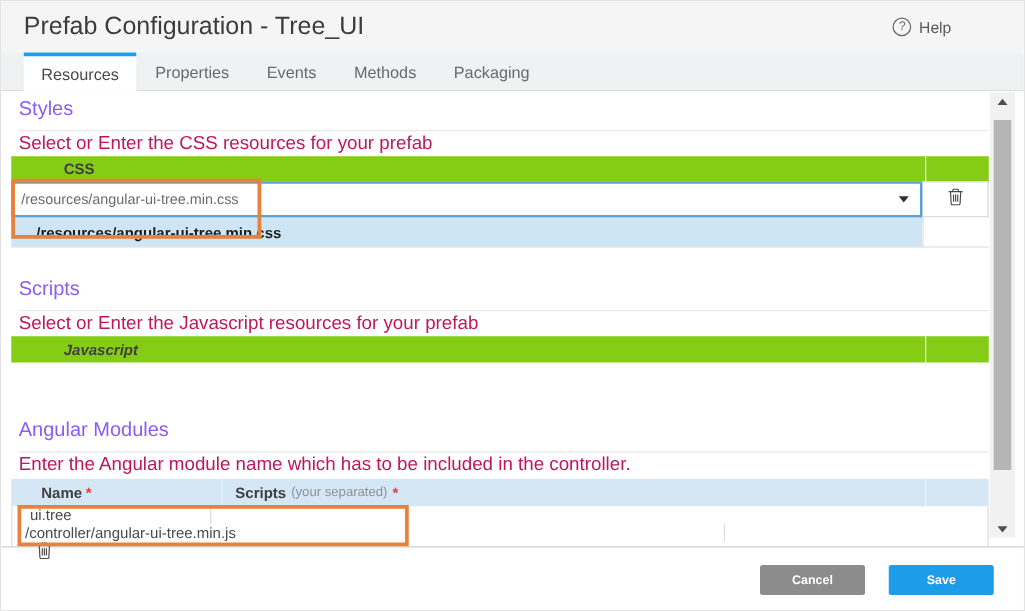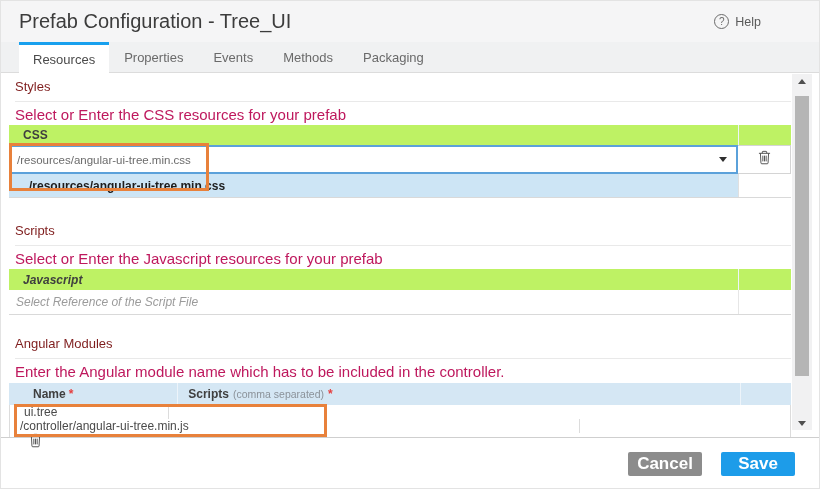--- a/index.html
+++ b/index.html
@@ -13,25 +13,25 @@
   .help { display: flex; align-items: center; gap: 6px; color: #5a5a5a; font-size: 12.5px; cursor: pointer; }
   .help-circle { width: 15px; height: 15px; border: 1px solid #6b6b6b; border-radius: 50%; display: flex; align-items: center; justify-content: center; font-size: 10px; color: #6b6b6b; }
 
   
   .tabbar { height: 31px; background: #f0f1f2; border-bottom: 1px solid #dcdcdc; display: flex; align-items: stretch; padding-left: 18px; }
   .tab { display: flex; align-items: center; padding: 0 15px; font-size: 13px; color: #6a6a6a; cursor: pointer; }
   .tab.active { background: #fff; color: #4a4a4a; border-top: 3px solid #18a0ee; margin-bottom: -1px; padding: 4px 14px; }
 
   
   .content { position: relative; height: 365px; background: #fff; border-bottom: 1px solid #cfcfcf; }
-  .sec-head { position: absolute; left: 14px; width: 776px; font-size: 13px; color: #7f1d1d; padding-bottom: 7px; border-bottom: 1px solid #e9e9e9; }
+  .sec-head { position: absolute; left: 14px; width: 776px; font-size: 16px; color: #8b5cf6; padding-bottom: 7px; border-bottom: 1px solid #e9e9e9; }
   .sec-desc { position: absolute; left: 14px; font-size: 15px; color: #be185d; }
 
   .tbl { position: absolute; left: 8px; width: 782px; }
-  .tbl-hrow { height: 20px; background: #bef264; display: flex; align-items: center; font-size: 12px; font-weight: bold; color: #3f3f3f; }
+  .tbl-hrow { height: 20px; background: #84cc16; display: flex; align-items: center; font-size: 12px; font-weight: bold; color: #3f3f3f; padding-left: 28px; }
   .hcell-main { width: 729px; padding-left: 14px; height: 100%; display: flex; align-items: center; gap: 4px; }
   .hcell-side { width: 53px; height: 100%; border-left: 1px solid #edf4fa; }
 
   .combo-row { display: flex; height: 29px; }
   .combo { position: relative; width: 729px; height: 29px; background: #fff; border: 2px solid #5ba1da; display: flex; align-items: center; padding-left: 6px; font-size: 11.5px; color: #6b6b6b; cursor: text; }
   .caret { position: absolute; right: 9px; top: 10px; width: 0; height: 0; border-left: 4px solid transparent; border-right: 4px solid transparent; border-top: 5px solid #2e2e2e; }
   .trash-cell { width: 53px; height: 29px; border: 1px solid #d4d4d4; border-left: none; display: flex; align-items: center; justify-content: center; background: #fff; cursor: pointer; }
   .opt-row { display: flex; height: 24px; border-bottom: 1px solid #d9d9d9; }
   .opt { width: 729px; background: #cde5f5; font-size: 12px; font-weight: bold; color: #1d1d1d; display: flex; align-items: center; padding-left: 20px; cursor: pointer; }
   .opt-side { width: 53px; background: #fff; border-left: 1px solid #e0e0e0; }
@@ -55,21 +55,21 @@
 
   
   .sbar { position: absolute; top: 1px; right: 7px; width: 20px; height: 356px; background: #f1f1f2; }
   .sbar-btn { position: absolute; left: 0; width: 20px; height: 14px; display: flex; align-items: center; justify-content: center; cursor: pointer; }
   .tri-up { width: 0; height: 0; border-left: 4px solid transparent; border-right: 4px solid transparent; border-bottom: 5px solid #4f4f4f; }
   .tri-down { width: 0; height: 0; border-left: 4px solid transparent; border-right: 4px solid transparent; border-top: 5px solid #4f4f4f; }
   .sbar-thumb { position: absolute; left: 3px; top: 22px; width: 14px; height: 280px; background: #b5b5b5; cursor: grab; }
 
   
   .ftr { height: 52px; background: #fff; display: flex; align-items: center; justify-content: flex-end; gap: 19px; padding-right: 24px; }
-  .btn { width: 74px; height: 24px; border: none; border-radius: 2px; color: #fff; font-size: 17px; font-weight: bold; font-family: "Liberation Sans", sans-serif; cursor: pointer; }
+  .btn { width: 84px; height: 24px; border: none; border-radius: 2px; color: #fff; font-size: 10px; font-weight: bold; font-family: "Liberation Sans", sans-serif; cursor: pointer; }
   .btn-cancel { background: #8c8c8c; }
   .btn-save { background: #1d9ce9; }
 </style>
 </head>
 <body>
 
 <div class="dialog">
 
   <div class="hdr">
     <div class="hdr-title">Prefab Configuration - Tree_UI</div>
@@ -126,38 +126,34 @@
     <div class="annot" style="left:8px; top:70px; width:200px; height:48px;"></div>
 
     <div class="sec-head" style="top:150px;">Scripts</div>
     <div class="sec-desc" style="top:177px;">Select or Enter the Javascript resources for your prefab</div>
 
     <div class="tbl" style="top:196px;font-style:italic;">
       <div class="tbl-hrow" style="height:21px;">
         <div class="hcell-main">Javascript</div>
         <div class="hcell-side"></div>
       </div>
-      <div class="js-inrow">
-        <div class="js-input">Select Reference of the Script File</div>
-        <div class="js-side"></div>
-      </div>
     </div>
 
     <div class="sec-head" style="top:263px;">Angular Modules</div>
     <div class="sec-desc" style="top:290px;">Enter the Angular module name which has to be included in the controller.</div>
 
     <div class="tbl" style="top:310px;">
       <div class="am-hrow">
         <div class="am-hname">
           <span>Name</span>
           <span class="req">*</span>
         </div>
         <div class="am-hscripts">
           <span>Scripts</span>
-          <span class="hint">(comma separated)</span>
+          <span class="hint">(your separated)</span>
           <span class="req">*</span>
         </div>
         <div class="hcell-side" style="width:52px;"></div>
       </div>
       <div class="am-drow">
         <div class="am-cell am-name">ui.tree</div>
         <div class="am-cell am-scripts">/controller/angular-ui-tree.min.js</div>
         <div class="am-trash">
           <span>
             <svg width="13" height="15" viewBox="0 0 14 16">

